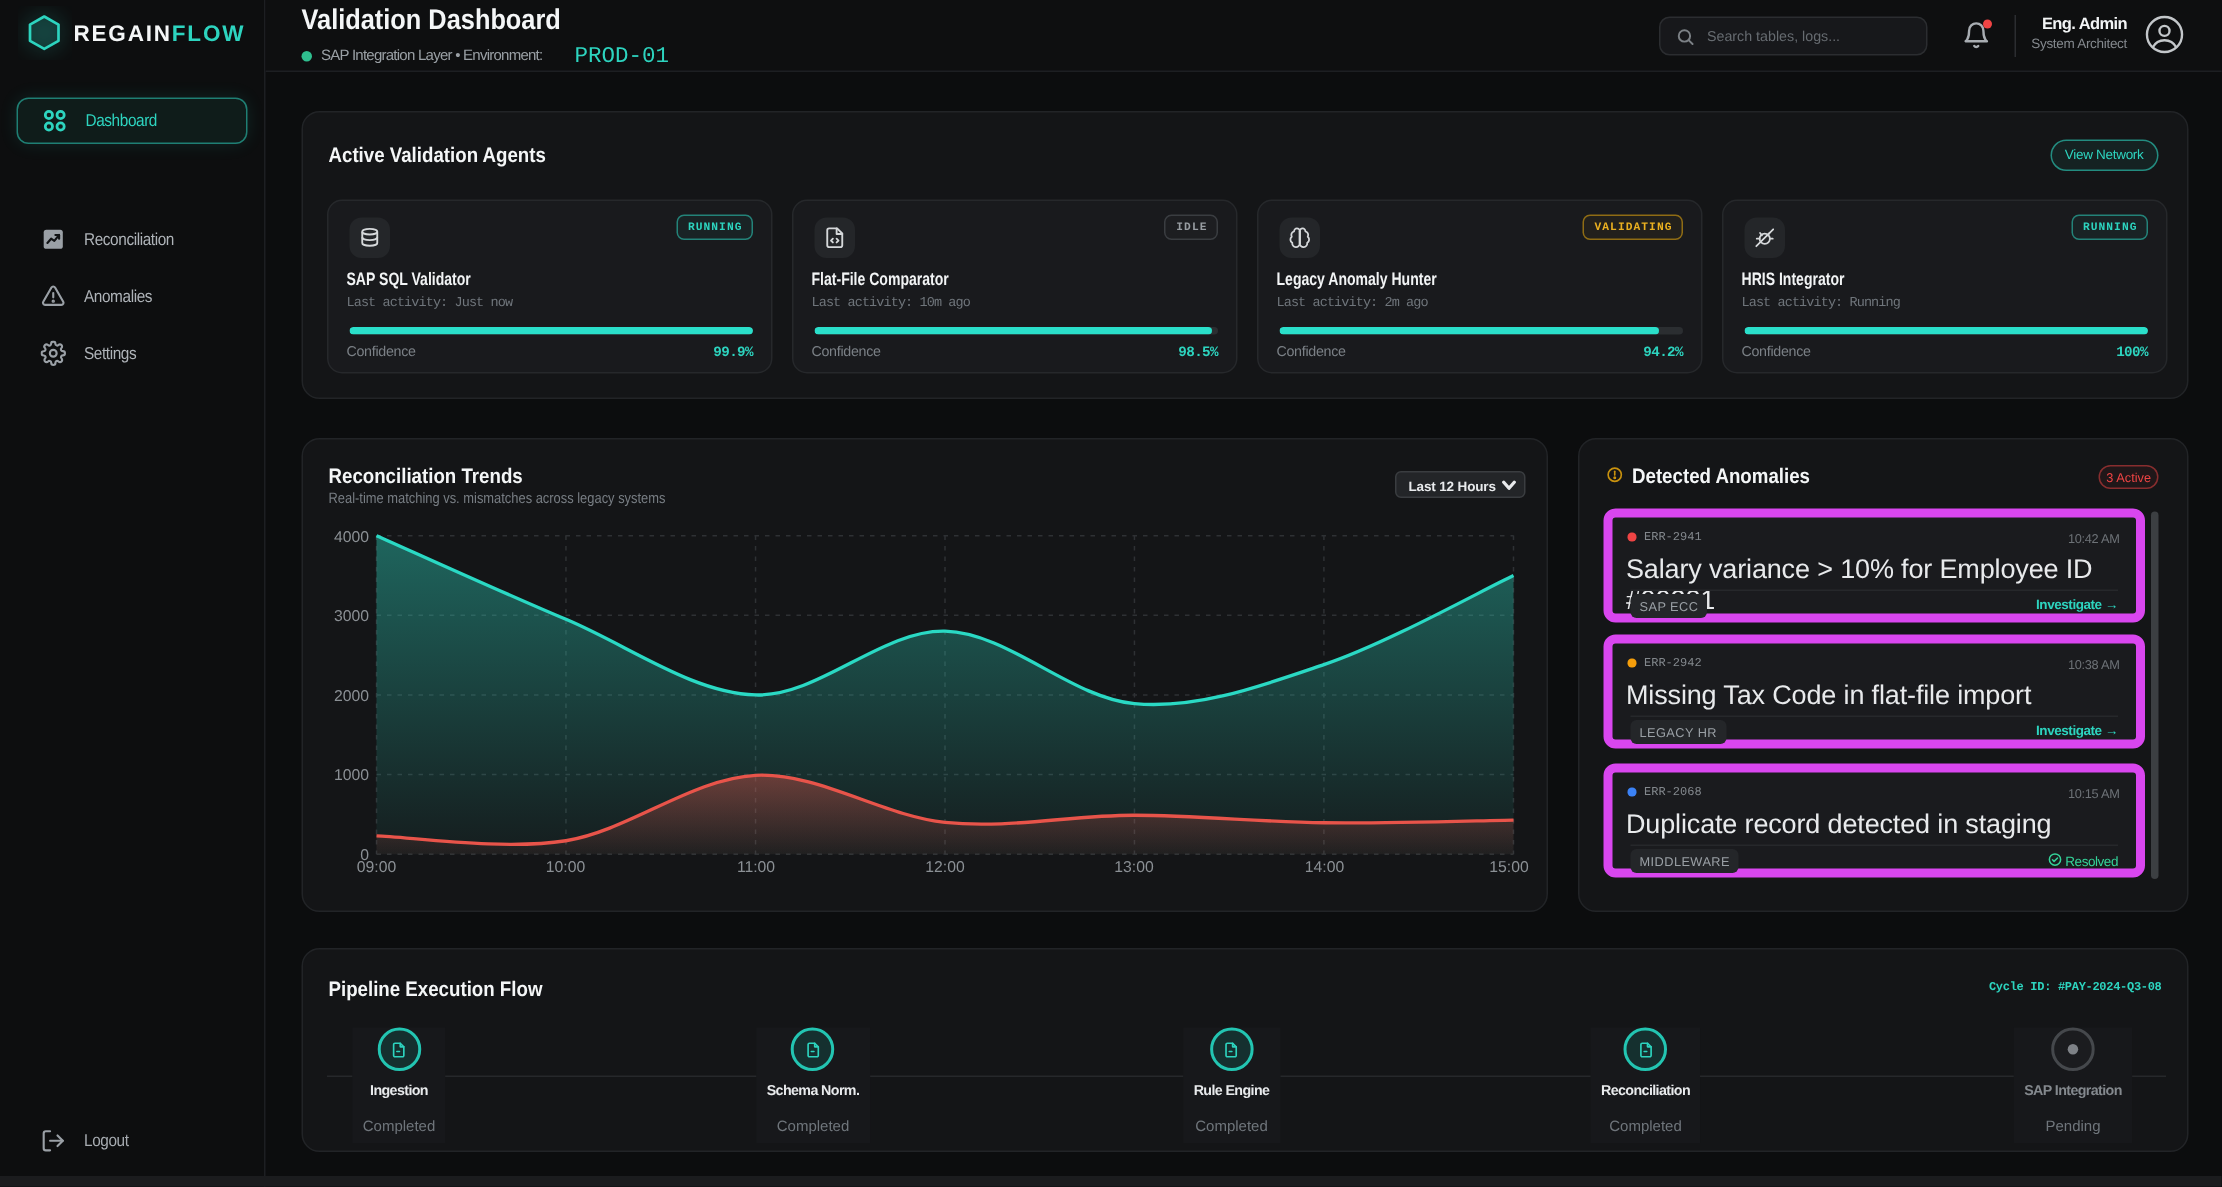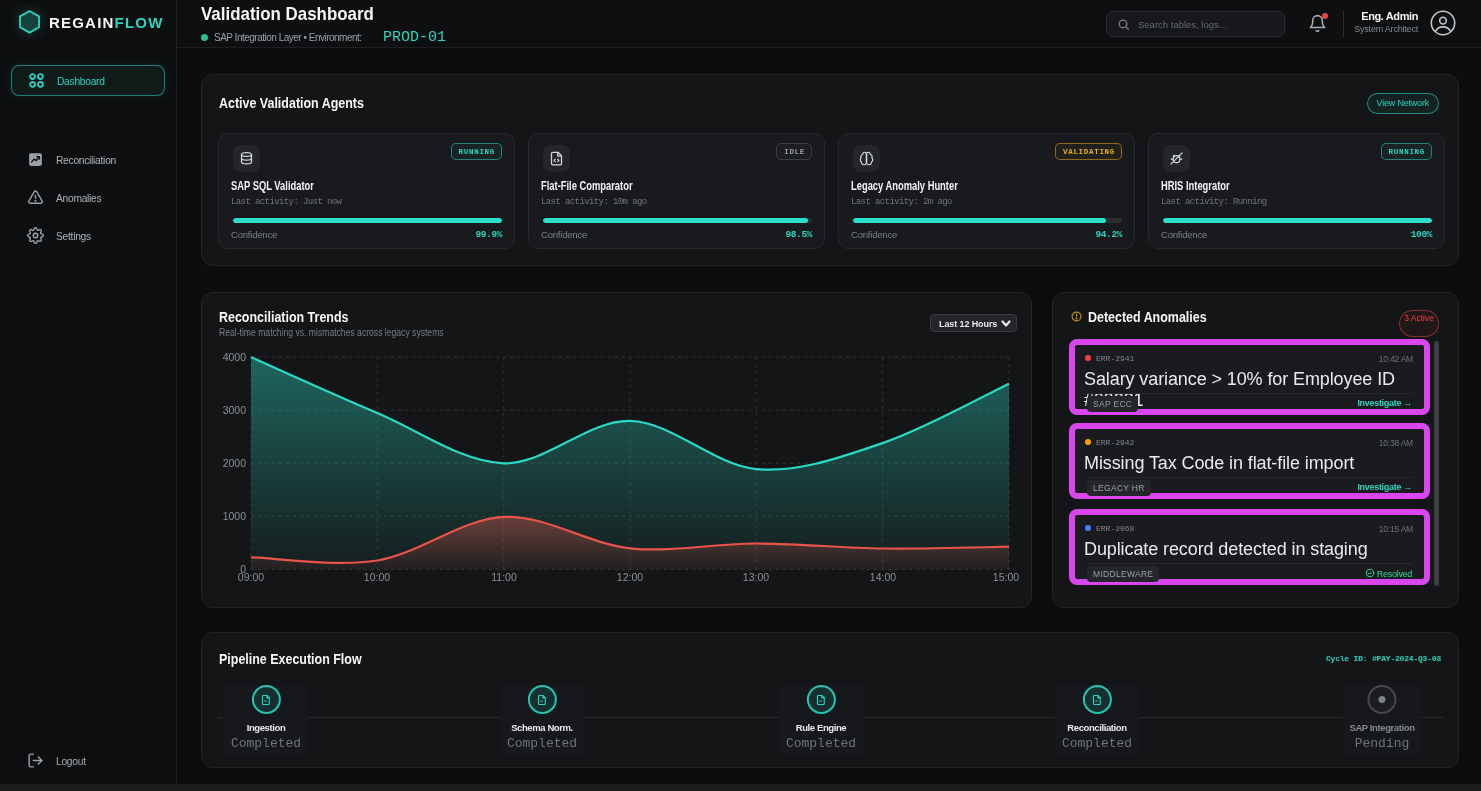--- a/index.html
+++ b/index.html
@@ -37,21 +37,21 @@
 .anom .dot { position:absolute; left:10px; top:10px; width:5.5px; height:5.5px; border-radius:50%; }
 .anom .time { position:absolute; right:11px; top:9px; font-size:8.5px; letter-spacing:-0.2px; color:#6d7277; }
 .anom .msg { position:absolute; left:9px; top:24px; font-size:18px; letter-spacing:-0.1px; color:#e8eaec; }
 .anom .div { position:absolute; left:12px; right:12px; top:48px; height:1px; background:#26282b; }
 .anom .chip { position:absolute; left:12px; top:51px; font-size:8.5px; letter-spacing:0.3px; color:#9aa0a5; background:#242629; border-radius:4px; padding:3px 6px; }
 .anom .act { position:absolute; right:12px; top:53px; font-size:9px; letter-spacing:-0.3px; font-weight:bold; color:#2dd4bf; }
 
 .pnode { position:absolute; top:685px; transform:translateX(-50%); background:#17181b; padding:0 7px 5px 7px; text-align:center; }
 .pnode .circ { width:29px; height:29px; border-radius:50%; border:2px solid #23c5b2; background:#15302f; margin:0 auto; display:flex; align-items:center; justify-content:center; }
 .pnode .nm { font-size:9.5px; font-weight:bold; letter-spacing:-0.4px; color:#e8eaec; margin-top:8px; }
-.pnode .st { font-family:Liberation Mono, monospace; font-size:13px; color:#6f757b; margin-top:3px; }
+.pnode .st { font-family:Liberation Sans, sans-serif; font-size:10px; color:#6f757b; margin-top:13px; }
 </style>
 </head>
 <body>
 <div id="app">
   <div id="sidebar">
     <svg class="abs" style="left:12px; top:4px;" width="36" height="36" viewBox="0 0 36 36">
       <path d="M17.5 7 L27 12.4 V23.2 L17.5 28.6 L8 23.2 V12.4 Z" fill="rgba(45,212,191,0.16)" stroke="#2dd4bf" stroke-width="1.8" stroke-linejoin="round" style="filter:drop-shadow(0 0 7px rgba(45,212,191,0.55));"></path>
     </svg>
     <div class="abs" style="left:49px; top:14px; font-size:15px; font-weight:bold; letter-spacing:1.2px;"><span style="color:#f4f6f7;">REGAIN</span><span style="color:#2dd4bf;">FLOW</span></div>
     <div class="navitem active" style="top:65px;">
@@ -263,21 +263,21 @@
       </g>
     </svg>
   </div>
   <div class="section" id="sec3" style="left:1052px; top:292px; width:407px; height:316px;">
     <svg class="abs" style="left:18px; top:18px;" width="11" height="11" viewBox="0 0 24 24" fill="none" stroke="#c9920e" stroke-width="2.4" stroke-linecap="round">
         <circle cx="12" cy="12" r="9.6"></circle>
         <path d="M12 7v5.5"></path>
         <circle cx="12" cy="16.4" r="1" fill="#c9920e"></circle>
       </svg>
     <div class="abs" style="left:35px; top:16px; font-size:14px; font-weight:bold; color:#f4f6f7;"><span class="cond">Detected Anomalies</span></div>
-    <div class="abs" style="right:19px; top:17px; height:27px; line-height:15px; padding:0 4px; border:1px solid rgba(239,68,68,0.5); border-radius:999px; color:#ef4444; font-size:8.5px; background:rgba(239,68,68,0.06);">3 Active</div>
+    <div class="abs" style="right:19px; top:17px; height:16px; line-height:15px; padding:0 4px; border:1px solid rgba(239,68,68,0.5); border-radius:999px; color:#ef4444; font-size:8.5px; background:rgba(239,68,68,0.06);">3 Active</div>
     <div class="anom" style="top:46px;">
       <div class="dot" style="background:#ef4444;"></div>
       <div class="code">ERR-2941</div>
       <div class="time">10:42 AM</div>
       <div class="msg">Salary variance &gt; 10% for Employee ID #99281</div>
       <div class="div"></div>
       <div class="chip">SAP ECC</div>
       <div class="act">Investigate →</div>
     </div>
     <div class="anom" style="top:130px;">

